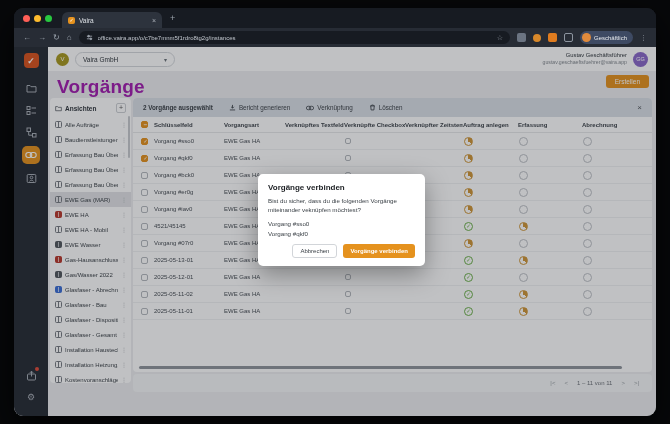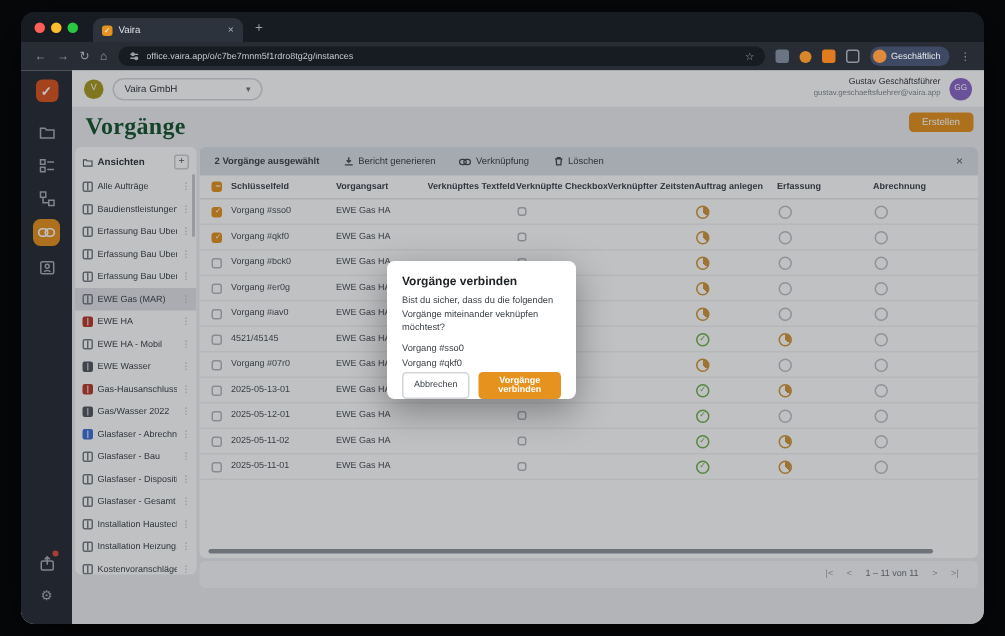--- a/index.html
+++ b/index.html
@@ -76,21 +76,21 @@
     height:15px;min-width:100px;border:1px solid #d5d8dc;border-radius:8px;background:#fff;
     display:flex;align-items:center;justify-content:space-between;gap:8px;padding:0 7px;
     font-size:6.5px;color:#2f353b;
   }
   .company .chev{color:#6c737a;font-size:6px;}
   .spacer{flex:1;}
   .usertxt{text-align:right;line-height:1.35;}
   .usertxt .uname{font-size:5.8px;color:#2f353b;}
   .usertxt .umail{font-size:5.2px;color:#83898f;}
   .av.gg{width:15px;height:15px;background:#8a68c9;font-size:5.5px;}
-  .page-title{position:absolute;left:43px;top:29px;font-size:16px;font-weight:bold;color:#14532d;letter-spacing:.2px;font-family:Liberation Serif, serif;}
+  .page-title{position:absolute;left:43px;top:29px;font-size:19px;font-weight:bold;color:#a21caf;letter-spacing:.2px;}
   .create-btn{
     position:absolute;right:7px;top:28px;background:var(--accent);color:#fff;border:none;
     font-size:6.5px;padding:3px 9px;border-radius:3px;font-family:inherit;
   }
   
   .views{
     position:absolute;left:36px;top:51px;width:81px;bottom:33px;background:#fff;border-radius:4px;
     padding:3px 0 0;overflow:hidden;
   }
   .views::after{content:"";position:absolute;right:1px;top:18px;width:2.5px;height:42px;background:#c7cace;border-radius:2px;}
@@ -138,21 +138,21 @@
   .pagebar{
     position:absolute;left:119px;right:4px;top:327px;height:18px;background:#f6f7f8;border-radius:4px;
     display:flex;align-items:center;justify-content:flex-end;gap:9px;padding:0 13px;
     font-size:6px;color:#9aa0a6;
   }
   .pagebar .range{color:#6c7177;}
   .pgbtn{background:none;border:none;color:#9aa0a6;font-size:6px;font-family:inherit;padding:0;}
   
   .backdrop{position:absolute;inset:0;background:rgba(22,26,32,.27);z-index:5;}
   .modal{
-    position:absolute;left:244px;top:127px;width:126px;height:92px;background:#fff;border-radius:5px;
+    position:absolute;left:244px;top:127px;width:167px;height:92px;background:#fff;border-radius:5px;
     box-shadow:0 8px 24px rgba(0,0,0,.35);padding:9px 10px 8px;z-index:6;
     display:flex;flex-direction:column;
   }
   .m-title{font-size:8px;font-weight:bold;color:#1e2125;margin-bottom:5px;}
   .m-body{font-size:6.2px;color:#3c4248;line-height:1.45;margin-bottom:4px;}
   .m-item{font-size:6.2px;color:#3c4248;line-height:1.65;}
   .m-actions{margin-top:auto;display:flex;justify-content:flex-end;gap:6px;}
   .btn-sec{border:1px solid #d2d5d9;background:#fff;color:#3c4248;font-size:6px;padding:3px 7px;border-radius:3px;font-family:inherit;}
   .btn-pri{border:none;background:var(--accent);color:#fff;font-size:6px;padding:3px 7px;border-radius:3px;font-family:inherit;font-weight:bold;}
 </style>

